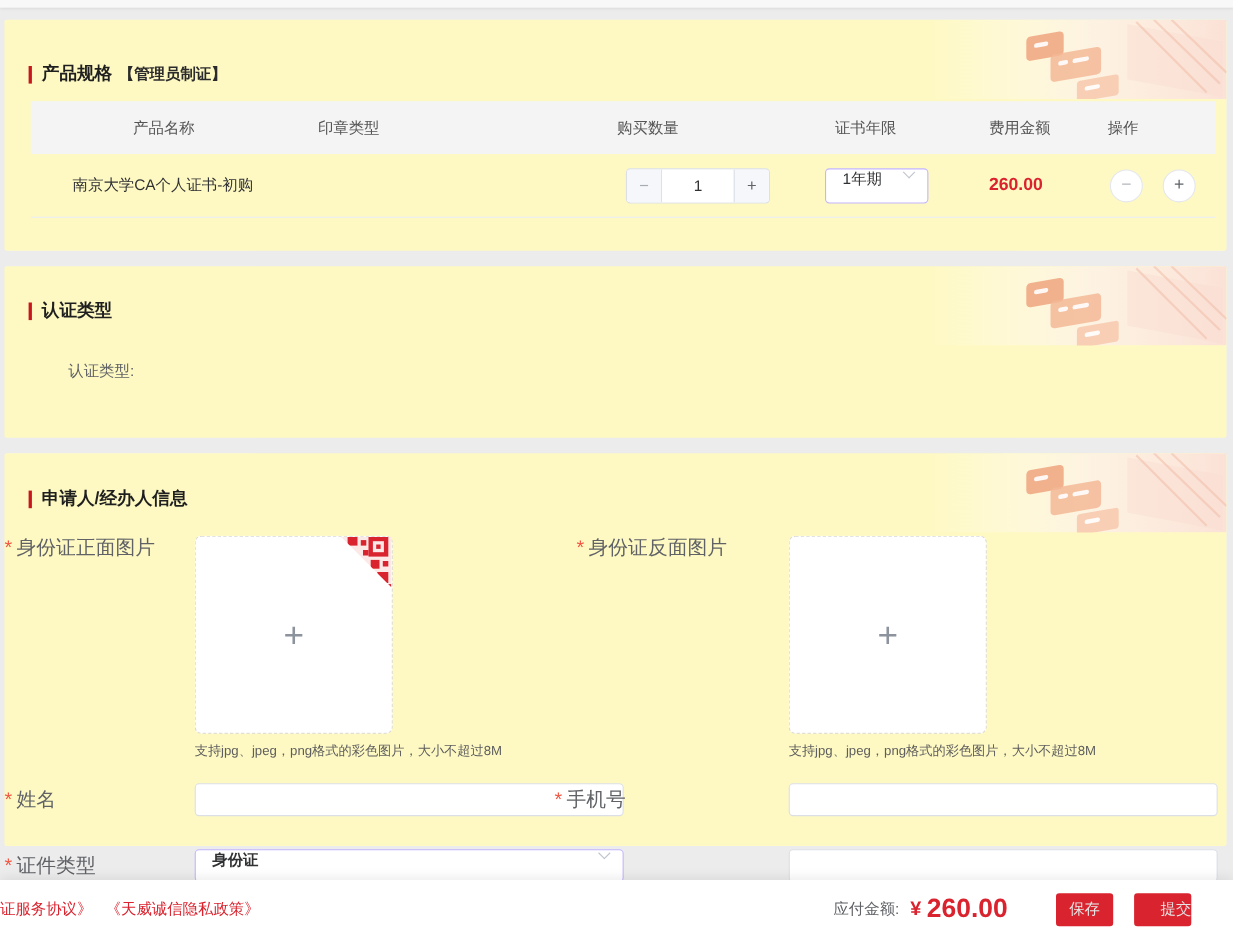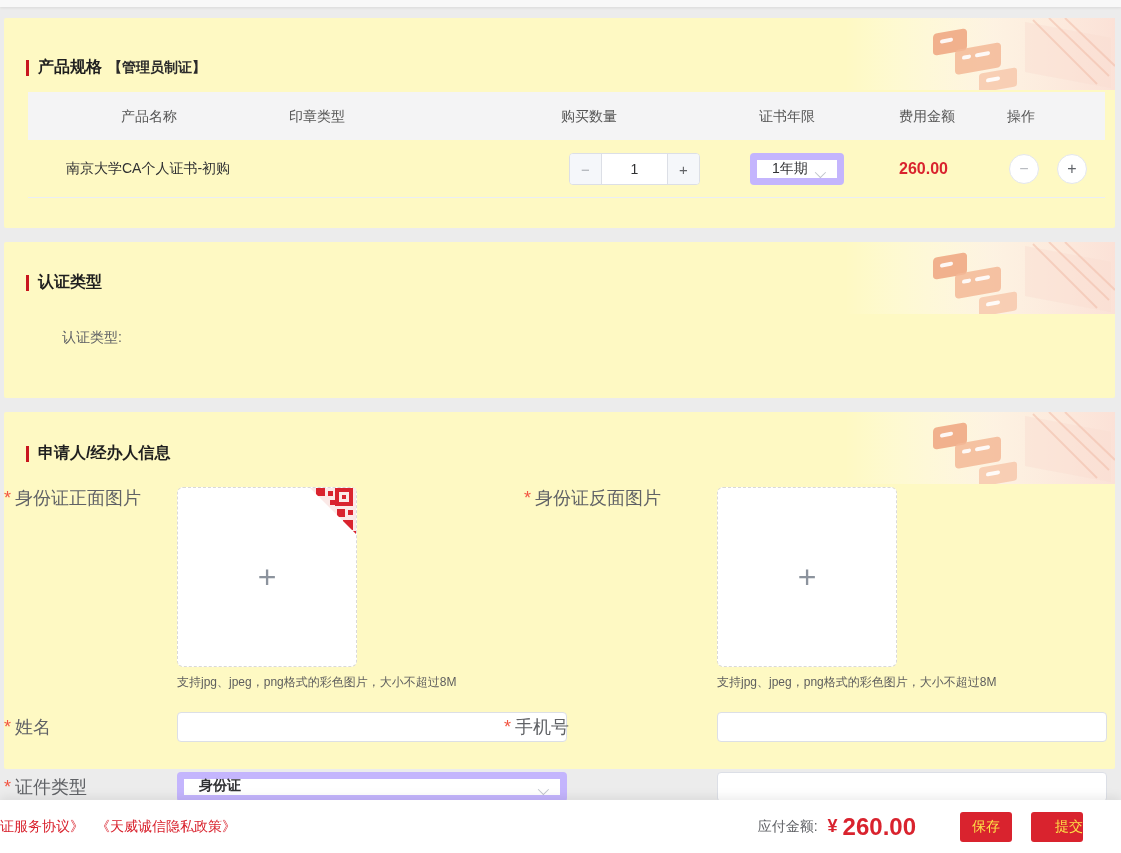--- a/index.html
+++ b/index.html
@@ -24,21 +24,21 @@
   
   .thead{position:absolute;top:74px;left:24px;right:10px;height:48px;background:#f4f4f5;}
   .th{position:absolute;top:0;height:48px;line-height:48px;font-size:14px;color:#555;white-space:nowrap;}
   .trow-sep{position:absolute;left:24px;right:10px;top:179px;height:1px;background:#ebeef5;}
   .td-product{position:absolute;left:62px;top:122px;height:57px;line-height:57px;font-size:14px;color:#303133;white-space:nowrap;}
   .stepper{position:absolute;left:565px;top:135px;width:131px;height:32px;border:1px solid #dcdfe6;border-radius:4px;display:flex;background:#fff;overflow:hidden;}
   .st-btn{width:32px;display:flex;align-items:center;justify-content:center;background:#f5f7fa;font-size:15px;cursor:pointer;}
   .st-minus{color:#a8abb2;border-right:1px solid #dcdfe6;}
   .st-plus{color:#606266;border-left:1px solid #dcdfe6;}
   .st-val{flex:1;display:flex;align-items:center;justify-content:center;font-size:14px;color:#303133;background:#fff;}
-  .select{border:7px solid #c4b5fd;border-radius:4px;background:#fff;position:absolute;display:flex;align-items:flex-end;font-size:14px;color:#303133;padding-left:15px;cursor:pointer;}
+  .select{border:1px solid #c4b5fd;border-radius:4px;background:#fff;position:absolute;display:flex;align-items:flex-start;font-size:14px;color:#303133;padding-left:15px;cursor:pointer;}
   .select .chev{position:absolute;right:14px;width:8px;height:8px;border-right:1.5px solid #c0c4cc;border-bottom:1.5px solid #c0c4cc;transform:rotate(45deg) translateY(-2px);}
   #year-select{left:746px;top:135px;width:94px;height:32px;}
   .td-fee{position:absolute;left:895px;top:122px;height:57px;line-height:57px;font-size:16px;font-weight:bold;color:var(--price);}
   .op-circle{position:absolute;top:136px;width:30px;height:30px;border:1px solid #e4e7ed;border-radius:50%;background:#fff;display:flex;align-items:center;justify-content:center;font-size:16px;cursor:pointer;}
   #op-minus{left:1005px;color:#b6b9bf;}
   #op-plus{left:1053px;color:#5f6368;}
   
   .auth-label{position:absolute;top:80px;left:0;width:118px;text-align:right;font-size:14px;color:#606266;line-height:30px;}
   #auth-select{left:125px;top:80px;width:472px;height:30px;}
   
@@ -63,21 +63,21 @@
   #idtype-select{left:173px;top:360px;width:390px;height:30px;font-weight:600;}
   #input-email{left:713px;top:360px;width:390px;}
   
   .footer{position:absolute;left:0;top:800px;width:1121px;height:53px;background:#fff;box-shadow:0 -3px 10px rgba(0,0,0,.08);z-index:5;}
   .footer-links{position:absolute;left:-14px;top:0;height:53px;display:flex;align-items:center;gap:12px;font-size:14px;white-space:nowrap;}
   .footer-links a{color:var(--accent);text-decoration:none;cursor:pointer;}
   .footer-right{position:absolute;right:38px;top:0;height:53px;display:flex;align-items:center;}
   .pay-label{font-size:14px;color:#606266;}
   .pay-currency{font-size:18px;font-weight:bold;color:var(--price);margin-left:10px;}
   .pay-amount{font-size:24px;font-weight:bold;color:var(--price);margin-left:5px;}
-  .btn{width:52px;height:30px;background:var(--accent);color:#fde047;font-size:14px;border:none;border-radius:3px;cursor:pointer;padding:0;}
+  .btn{width:52px;height:30px;background:var(--accent);color:#e5e5e5;font-size:14px;border:none;border-radius:3px;cursor:pointer;padding:0;}
   .btn-save{margin-left:44px;}
   .btn-submit{margin-left:19px;text-align:right;}
 </style>
 </head>
 <body>
 
 <svg width="0" height="0" style="position:absolute">
   <defs>
     <linearGradient id="wmgrad" x1="0" y1="0" x2="1" y2="0">
       <stop offset="0" stop-color="#ffffff" stop-opacity="0"></stop>

